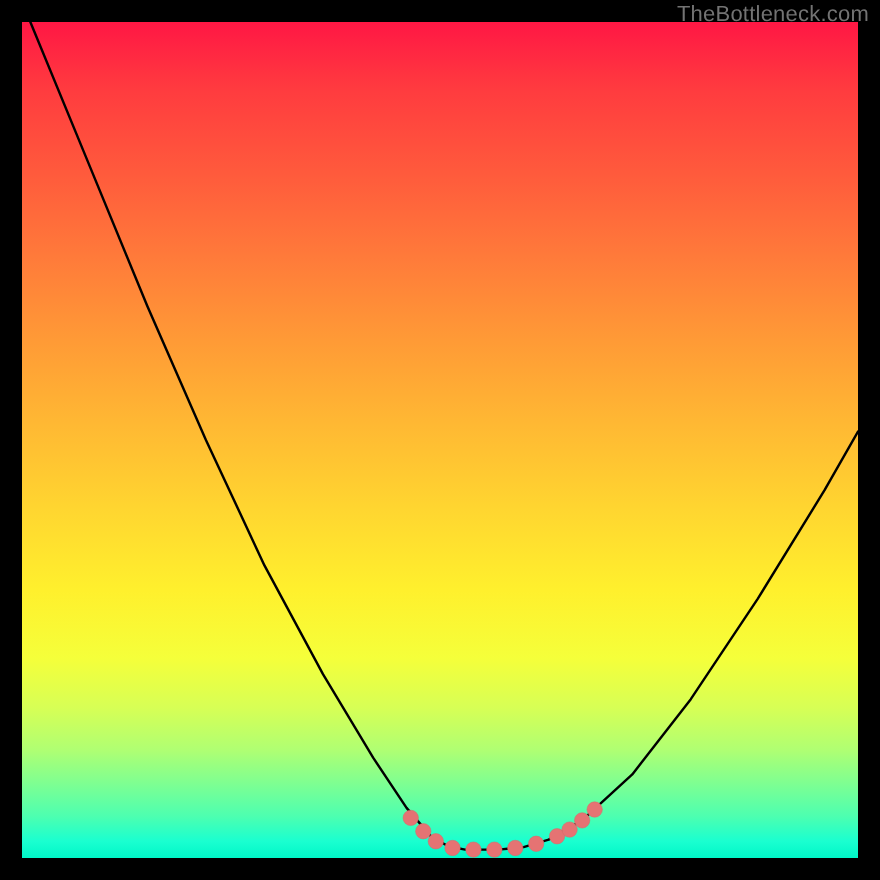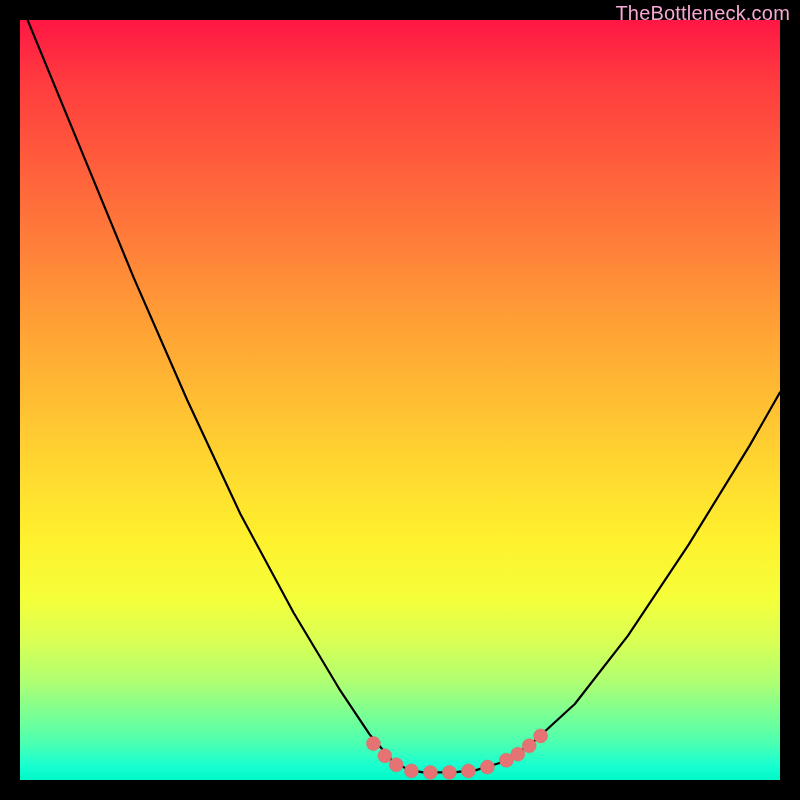--- a/index.html
+++ b/index.html
@@ -67,21 +67,21 @@
   }
   .marker {
     fill: #e57373;
     stroke: #d86a6a;
     stroke-width: 0.5;
   }
   .watermark {
     position: absolute;
     top: 2px;
     right: 10px;
-    color: #f9a8d4;
+    color: #737373;
     font-size: 20px;
     font-weight: 500;
     letter-spacing: 0.2px;
     user-select: none;
   }
 </style>
 </head>
 <body>
 
 <div class="frame">

